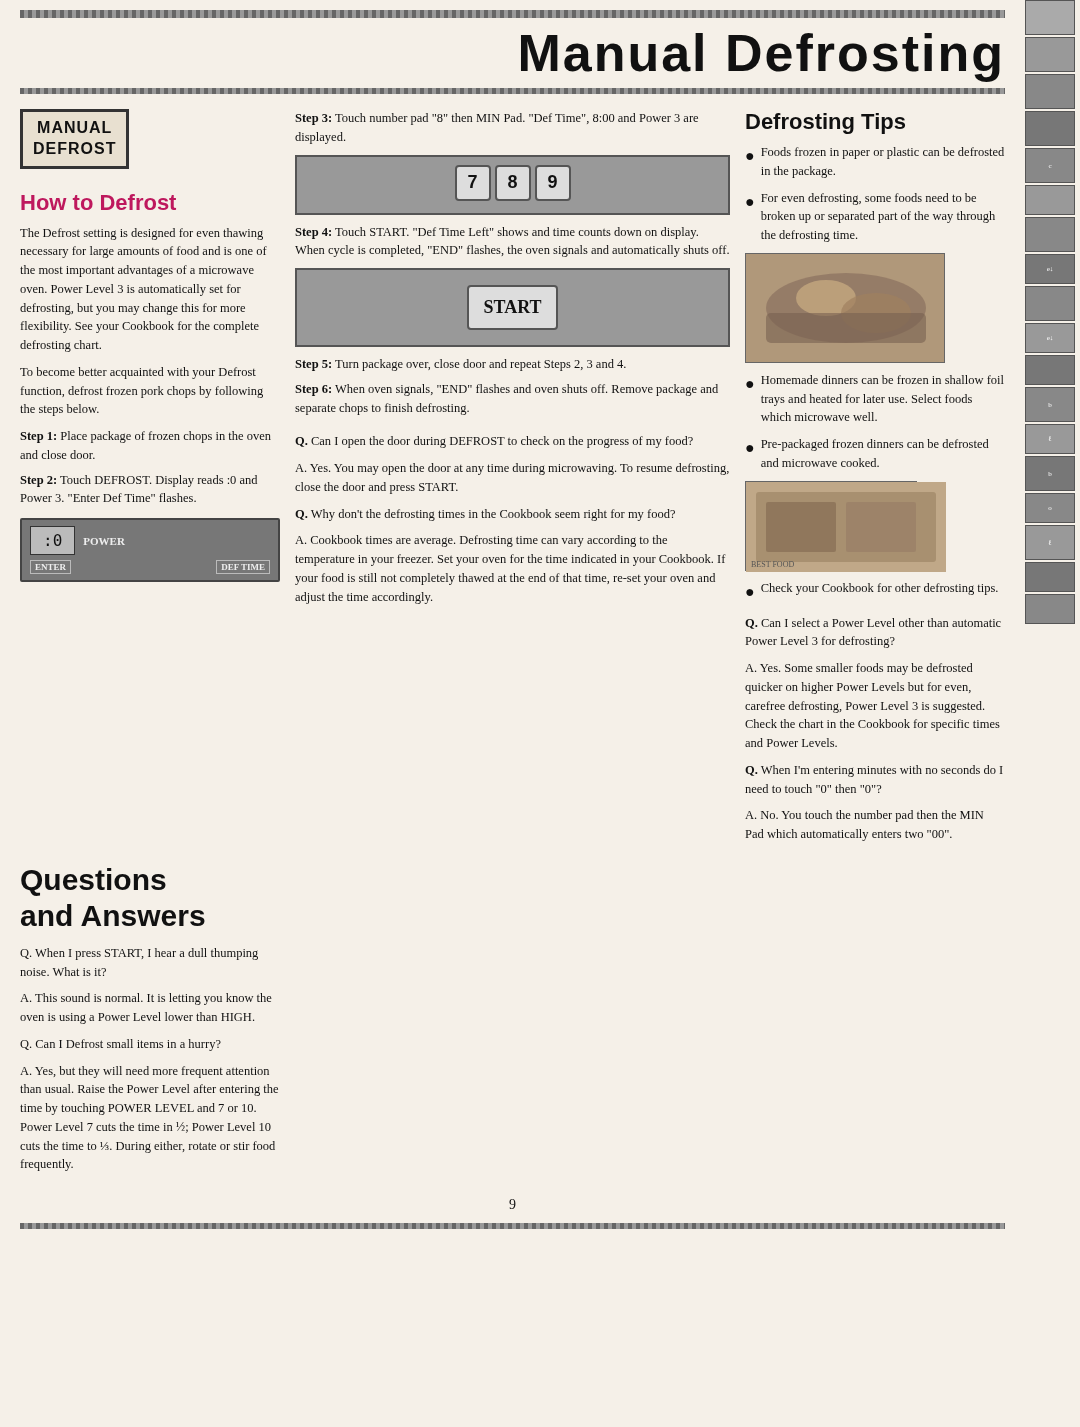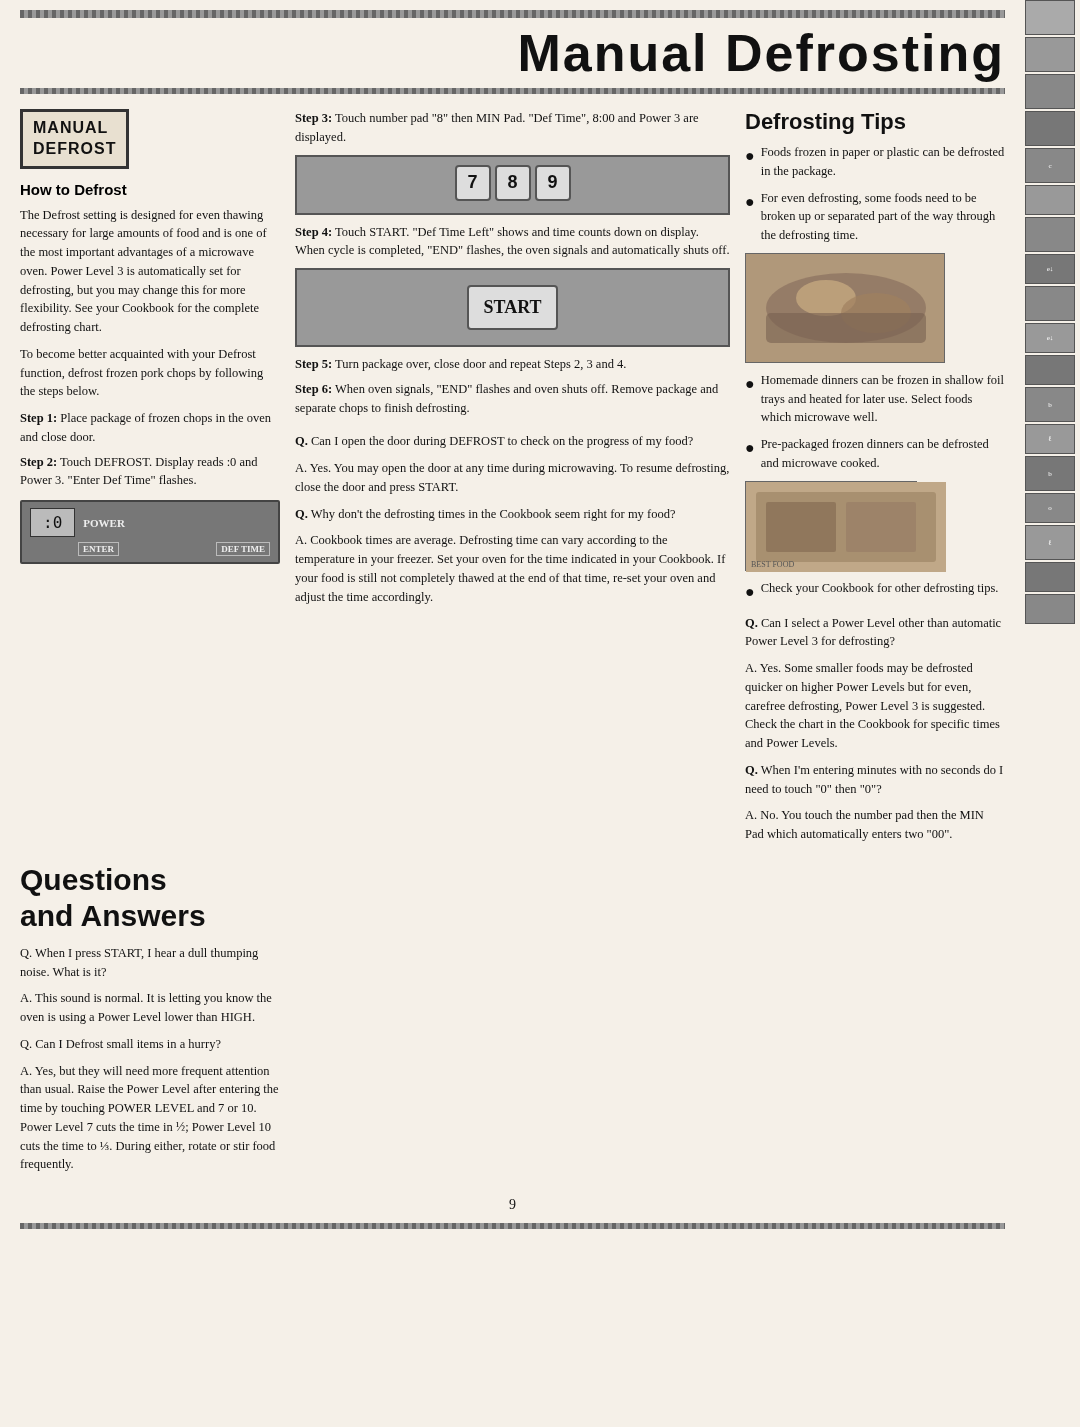--- a/index.html
+++ b/index.html
@@ -97,38 +97,39 @@
     .col-right {
       width: 260px;
       flex-shrink: 0;
     }
 
     
     .manual-defrost-badge {
       border: 3px solid #333;
       padding: 6px 10px;
       display: inline-block;
-      margin-bottom: 12px;
+      margin-bottom: 21px;
       background: #e8e0d0;
+      text-align: center;
     }
     .manual-defrost-badge-text {
       font-size: 16px;
       font-weight: bold;
       font-family: Arial, sans-serif;
       letter-spacing: 1px;
       line-height: 1.3;
     }
 
     
     .section-heading {
-      font-size: 15px;
+      font-size: 22px;
       font-weight: bold;
       font-family: Arial, sans-serif;
       margin-bottom: 8px;
-      color: #000000;
+      color: #be185d;
     }
 
     
     .body-text {
       font-size: 12.5px;
       line-height: 1.5;
       margin-bottom: 8px;
     }
 
     
@@ -349,21 +350,21 @@
         <p class="step-text">
           <strong>Step 2:</strong> <span>Touch DEFROST. Display reads :0 and Power 3. "Enter Def Time" flashes.</span>
         </p>
 
         
         <div class="oven-display">
           <div style="display:flex;align-items:center;gap:8px;">
             <div style="background:#bbb;border:1px solid #333;padding:4px 12px;font-size:16px;font-family:monospace;color:#111;">:0</div>
             <div style="color:#eee;font-size:11px;font-weight:bold;">POWER</div>
           </div>
-          <div class="oven-labels" style="margin-top:5px;margin-left:48px;">
+          <div class="oven-labels" style="margin-top:5px;">
             <div class="oven-label">ENTER</div>
             <div class="oven-label">DEF TIME</div>
           </div>
         </div>
 
       </div>
 
       <div class="col-middle">
 
         <p class="step-text">

